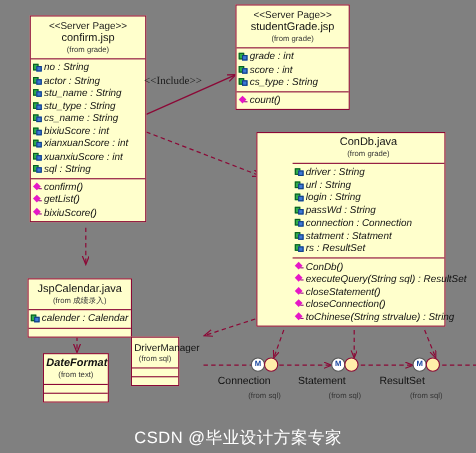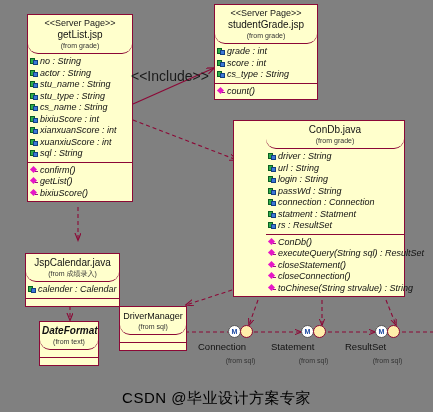--- a/index.html
+++ b/index.html
@@ -35,21 +35,20 @@
     position: absolute;
     background: #ffffcc;
     border: 1px solid #8b0836;
     box-sizing: border-box;
     z-index: 5;
   }
   .uml-head {
     text-align: center;
     padding: 3px 2px 3px 2px;
     border-bottom: 1px solid #8b0836;
-    border-radius: 10px;
   }
   .stereo {
     font-size: 9px;
     color: #1a1a1a;
     line-height: 11px;
     white-space: nowrap;
   }
   .cname {
     font-size: 10px;
     color: #111;
@@ -176,33 +175,34 @@
     text-align: center;
     font-size: 7px;
     color: #333;
     line-height: 9px;
     white-space: nowrap;
   }
 
   
   .edge-label {
     position: absolute;
-    font-size: 14px;
+    font-size: 10px;
     color: #1a1a1a;
     white-space: nowrap;
     z-index: 6;
+    font-family: Liberation Serif, serif;
   }
   .watermark {
     position: absolute;
     left: 0;
     bottom: 4px;
     width: 433px;
     text-align: center;
     font-size: 15px;
-    color: #000000;
+    color: #ffffff;
     letter-spacing: 0.5px;
     z-index: 10;
     white-space: nowrap;
   }
 </style>
 </head>
 <body>
 
 <div id="canvas">
 
@@ -239,21 +239,21 @@
     
     <line x1="185" y1="332" x2="228" y2="332" stroke="#8b0836" stroke-width="1.1" stroke-dasharray="4,3"></line>
     <line x1="254" y1="332" x2="301" y2="332" stroke="#8b0836" stroke-width="1.1" stroke-dasharray="4,3" marker-end="url(#arrowOpenSm)"></line>
     <line x1="328" y1="332" x2="375" y2="332" stroke="#8b0836" stroke-width="1.1" stroke-dasharray="4,3" marker-end="url(#arrowOpenSm)"></line>
     <line x1="402" y1="332" x2="433" y2="332" stroke="#8b0836" stroke-width="1.1" stroke-dasharray="4,3"></line>
   </svg>
 
   <div class="uml-class" style="left:27px; top:14px; width:106px;">
     <div class="uml-head">
       <div class="stereo">&lt;&lt;Server Page&gt;&gt;</div>
-      <div class="cname">getList.jsp</div>
+      <div class="cname">confirm.jsp</div>
       <div class="cfrom">(from grade)</div>
     </div>
     <div class="uml-sect">
       <div class="member">
           <span class="ic-attr"></span>
           <span class="mtxt">no : String</span>
         </div>
       <div class="member">
           <span class="ic-attr"></span>
           <span class="mtxt">actor : String</span>
@@ -406,21 +406,21 @@
 
   <div class="uml-class" style="left:39px; top:321px; width:60px;">
     <div class="uml-head">
       <div class="cname italic">DateFormat</div>
       <div class="cfrom">(from text)</div>
     </div>
     <div class="uml-sect empty"></div>
     <div class="uml-sect empty"></div>
   </div>
 
-  <div class="uml-class" style="left:119px; top:306px; width:68px;">
+  <div class="uml-class" style="left:119px; top:306px; width:44px;">
     <div class="uml-head">
       <div class="cname" style="font-size:9px;">DriverManager</div>
       <div class="cfrom">(from sql)</div>
     </div>
     <div class="uml-sect empty"></div>
     <div class="uml-sect empty"></div>
   </div>
 
   <div class="iface" style="left:228px; top:325px;">
     <div class="iface-marker">M</div>

